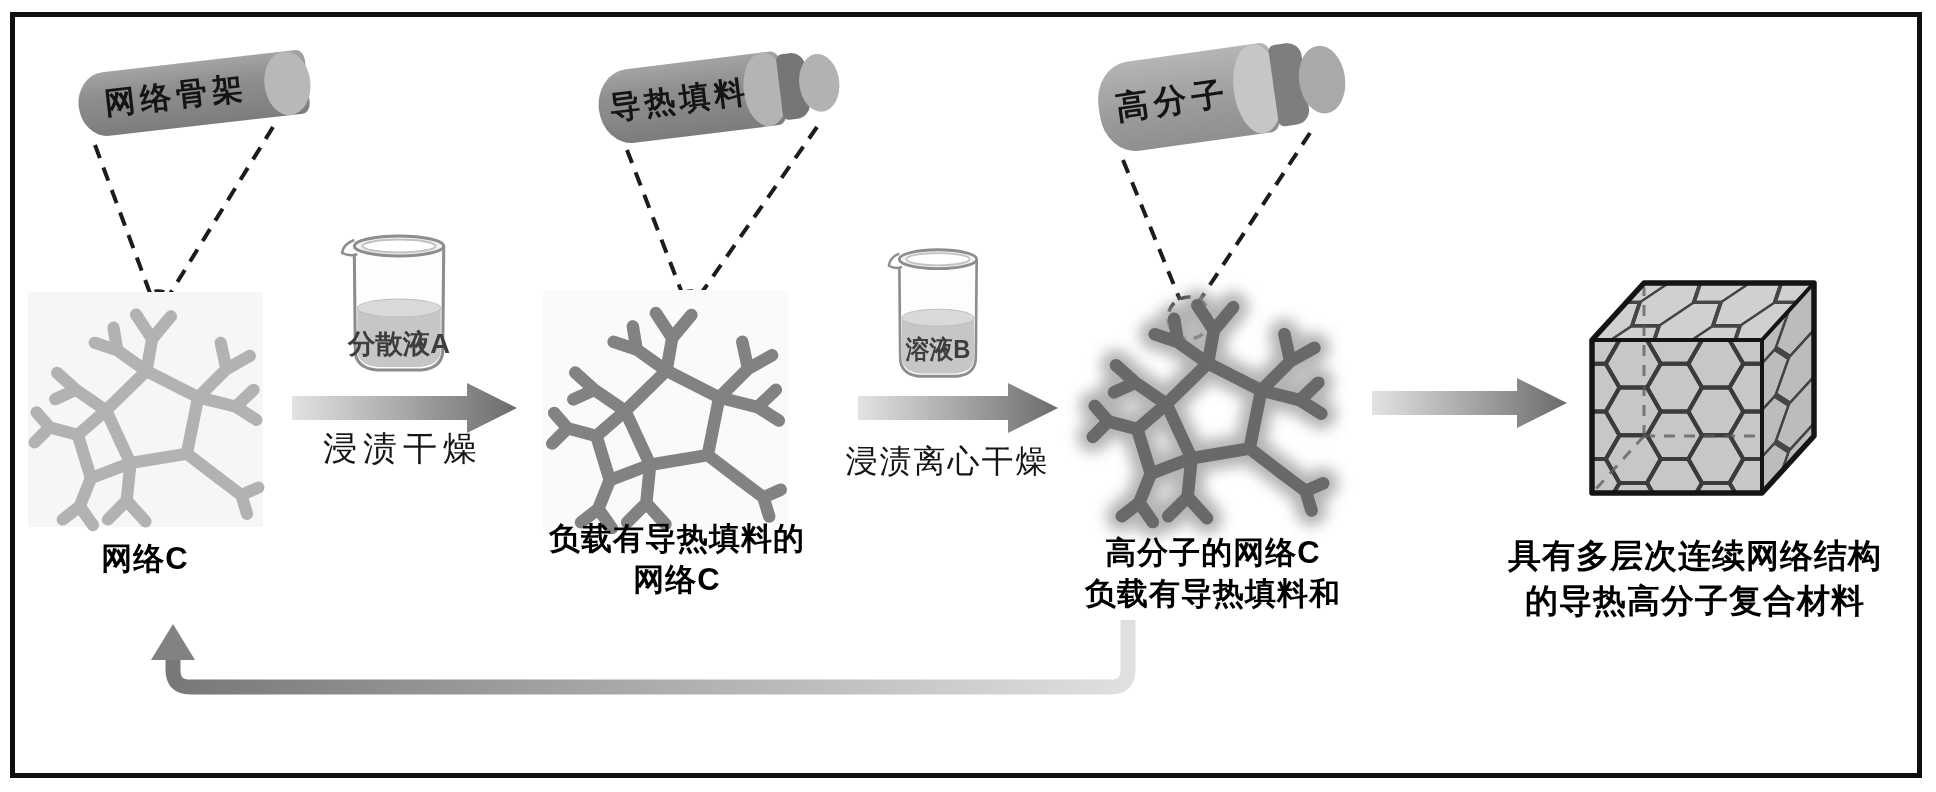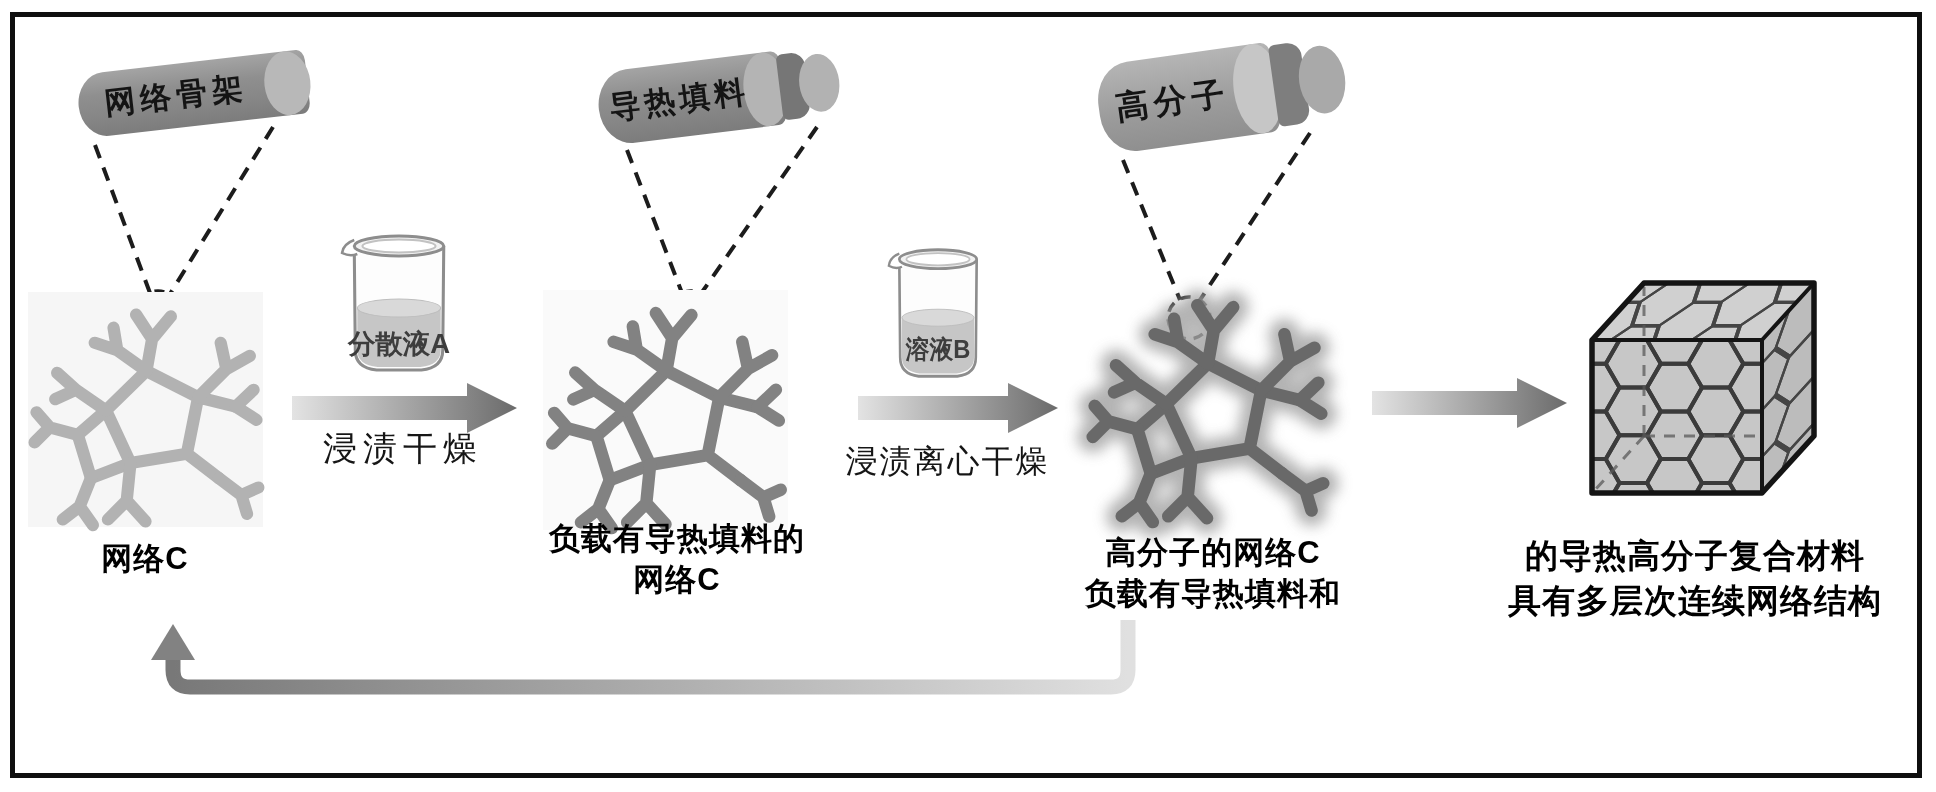--- a/index.html
+++ b/index.html
@@ -293,22 +293,22 @@
         </g>
       </g>
 
     <path class="hidden-edge" d="M66 183 L180 183 M66 183 L66 34 M66 183 L17 237"></path>
 
     <path d="M14 87 L184 87 M184 87 L236 30 M184 87 L184 240" fill="none" stroke="#141414" stroke-width="4"></path>
     <path d="M14 87 L66 30 L236 30 L236 183 L184 240 L14 240 Z" fill="none" stroke="#141414" stroke-width="5.5" stroke-linejoin="round"></path>
   </svg>
 
   <div class="caption" style="left:1475px;top:533px;width:440px;font-size:33px;line-height:45px;">
+    <div>具有多层次连续网络结构</div>
     <div>的导热高分子复合材料</div>
-    <div>具有多层次连续网络结构</div>
   </div>
 
   <svg style="left:130px;top:598px;" width="1020" height="120" viewBox="130 598 1020 120">
     <defs>
         <linearGradient id="loopGrad" gradientUnits="userSpaceOnUse" x1="1128" y1="0" x2="173" y2="0">
       <stop offset="0" stop-color="#e0e0e0"></stop>
           <stop offset="1" stop-color="#787878"></stop>
         </linearGradient>
       </defs>
     <path d="M1128 620 L1128 670 Q1128 687 1111 687 L190 687 Q173 687 173 670 L173 658" fill="none" stroke="url(#loopGrad)" stroke-width="15"></path>

